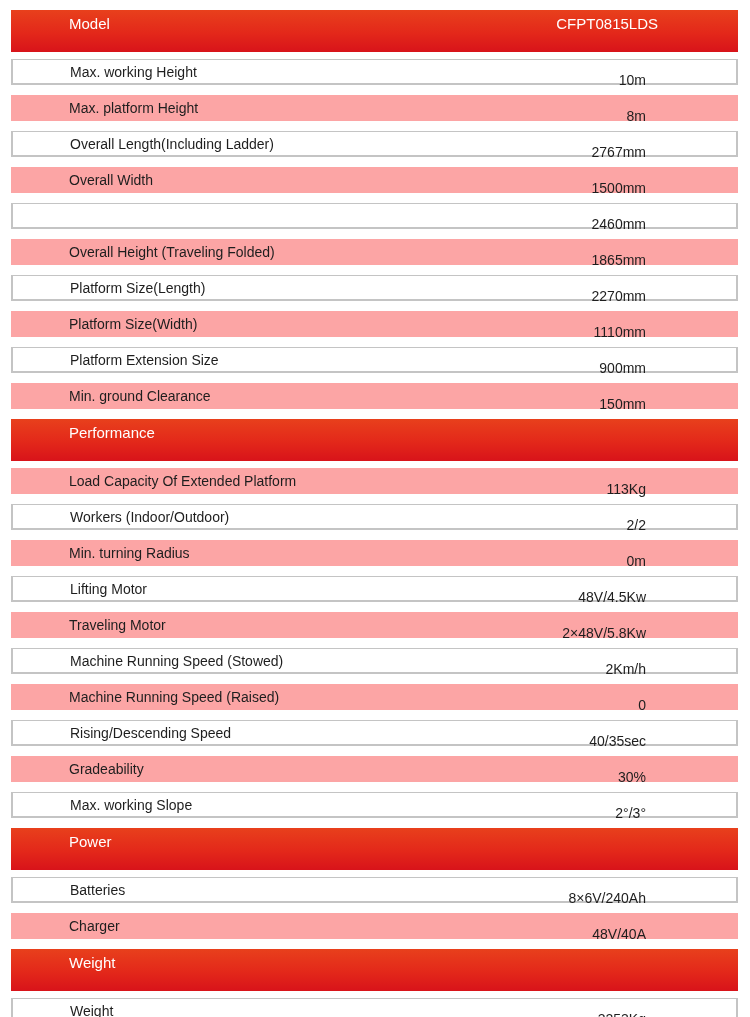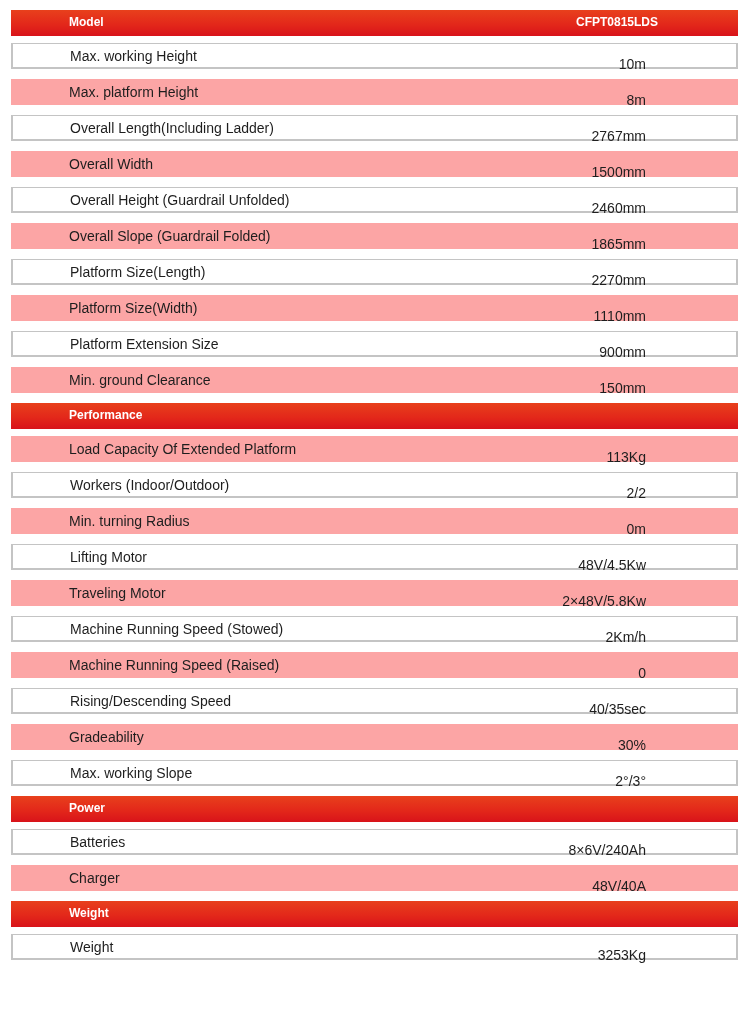--- a/index.html
+++ b/index.html
@@ -1,21 +1,21 @@
 <!DOCTYPE html>
 <html><head>
 <meta charset="utf-8">
 <style>
   html, body { margin: 0; padding: 0; background: #ffffff; }
   body { width: 750px; height: 1017px; position: relative; overflow: hidden;
          font-family: "Liberation Sans", sans-serif; }
   .sheet { position: absolute; left: 11px; top: 10px; width: 727px; }
-  .hdr { position: relative; height: 26px; margin-bottom: 7px;
+  .hdr { position: relative; height: 42px; margin-bottom: 7px;
          background: linear-gradient(to bottom, #e8401c 0%, #e3281a 55%, #d8131a 100%);
-         color: #fff; font-weight: bold; font-size: 12px; }
+         color: #fff; font-weight: normal; font-size: 15px; }
   .hdr .lbl { position: absolute; left: 58px; top: 5px; }
   .hdr .val { position: absolute; right: 80px; top: 5px; }
   .row { position: relative; height: 26px; margin-bottom: 10px; box-sizing: border-box;
          font-size: 14px; color: #1e1e1e; }
   .row.w { background: #fff; border: 2px solid #c4c4c4; border-top-width: 1px; border-right-width: 2px; padding-left: 19px; }
   .row.g { background: #fca5a5; }
   .row .lbl { position: absolute; left: 58px; top: 5px; white-space: nowrap; }
   .row.w .lbl { left: 57px; top: 4px; }
   .row .val { position: absolute; right: 92px; top: 5px; white-space: nowrap; margin-top: 8px; }
   .row.w .val { right: 90px; top: 4px; }
@@ -38,25 +38,24 @@
     </div>
     <div class="row w">
       <span class="lbl">Overall Length(Including Ladder)</span>
       <span class="val">2767mm</span>
     </div>
     <div class="row g">
       <span class="lbl">Overall Width</span>
       <span class="val">1500mm</span>
     </div>
     <div class="row w">
-      <span class="lbl">Overall Height (Guardrail Unfolded)</span>
       <span class="val">2460mm</span>
     </div>
     <div class="row g">
-      <span class="lbl">Overall Slope (Guardrail Folded)</span>
+      <span class="lbl">Overall Height (Traveling Folded)</span>
       <span class="val">1865mm</span>
     </div>
     <div class="row w">
       <span class="lbl">Platform Size(Length)</span>
       <span class="val">2270mm</span>
     </div>
     <div class="row g">
       <span class="lbl">Platform Size(Width)</span>
       <span class="val">1110mm</span>
     </div>

